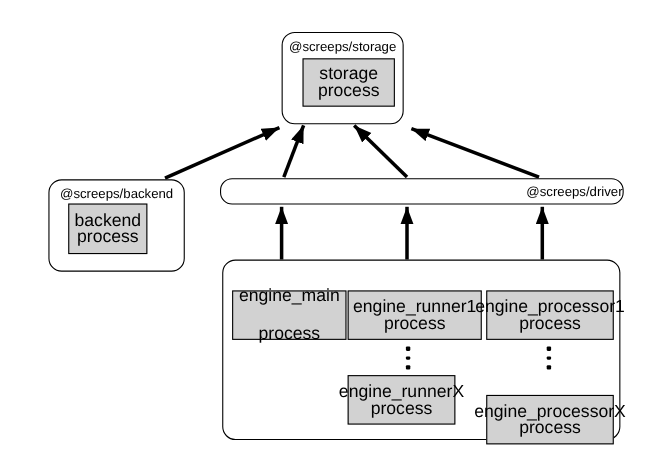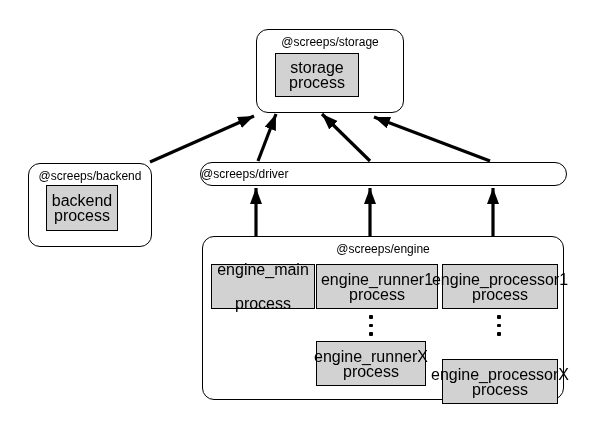--- a/index.html
+++ b/index.html
@@ -40,21 +40,22 @@
     align-items: center;
     justify-content: center;
     font-size: 16px;
     line-height: 15px;
     text-align: center;
     white-space: nowrap;
   }
   .pill {
     display: flex;
     align-items: center;
-    justify-content: flex-start;
+    justify-content: flex-end;
+    border-radius: 11px;
   }
   .pill .node-title { padding-top: 0; }
   .edges {
     position: absolute;
     left: 0; top: 0;
     width: 600px;
     height: 427px;
     pointer-events: none;
   }
   .edges line {
@@ -89,42 +90,41 @@
     </defs>
     <line x1="150" y1="162" x2="254" y2="116" marker-end="url(#ah)"></line>
     <line x1="258" y1="161" x2="276" y2="114" marker-end="url(#ah)"></line>
     <line x1="370" y1="161" x2="322" y2="114" marker-end="url(#ah)"></line>
     <line x1="490" y1="161" x2="374" y2="117" marker-end="url(#ah)"></line>
     <line x1="256" y1="236" x2="256" y2="188" marker-end="url(#ah)"></line>
     <line x1="370" y1="236" x2="370" y2="188" marker-end="url(#ah)"></line>
     <line x1="493" y1="236" x2="493" y2="188" marker-end="url(#ah)"></line>
   </svg>
 
-  <div class="node" style="left:256px; top:29px; width:148px; height:84px;">
+  <div class="node" style="left:256px; top:29px; width:111px; height:84px;">
     <div class="node-title">@screeps/storage</div>
     <div class="proc" style="left:18px; top:23px; width:84px; height:44px;">
       <span>storage</span>
       <span>process</span>
     </div>
   </div>
 
-  <div class="node" style="left:28px; top:163px; width:124px; height:84px;">
+  <div class="node" style="left:44px; top:163px; width:124px; height:84px;">
     <div class="node-title">@screeps/backend</div>
     <div class="proc" style="left:17px; top:21px; width:72px; height:46px;">
       <span>backend</span>
       <span>process</span>
     </div>
   </div>
 
   <div class="node pill" style="left:200px; top:162px; width:367px; height:24px;">
     <div class="node-title">@screeps/driver</div>
   </div>
 
   <div class="node" style="left:202px; top:236px; width:362px; height:164px;">
-    <div class="node-title">@screeps/engine</div>
 
     <div class="proc" style="left:8px; top:27px; width:104px; height:45px;gap:19px;">
       <span>engine_main</span>
       <span>process</span>
     </div>
 
     <div class="proc" style="left:113px; top:27px; width:122px; height:45px;">
       <span>engine_runner1</span>
       <span>process</span>
     </div>
@@ -138,21 +138,21 @@
       <span></span>
         <span></span>
         <span></span>
     </div>
     <div class="vdots" style="left:294px; top:78px;">
       <span></span>
         <span></span>
         <span></span>
     </div>
 
-    <div class="proc" style="left:113px; top:104px; width:110px; height:45px;">
+    <div class="proc" style="left:113px; top:104px; width:98px; height:45px;">
       <span>engine_runnerX</span>
       <span>process</span>
     </div>
 
     <div class="proc" style="left:239px; top:104px; width:116px; height:45px;margin-top:18px;">
       <span>engine_processorX</span>
       <span>process</span>
     </div>
   </div>
 

